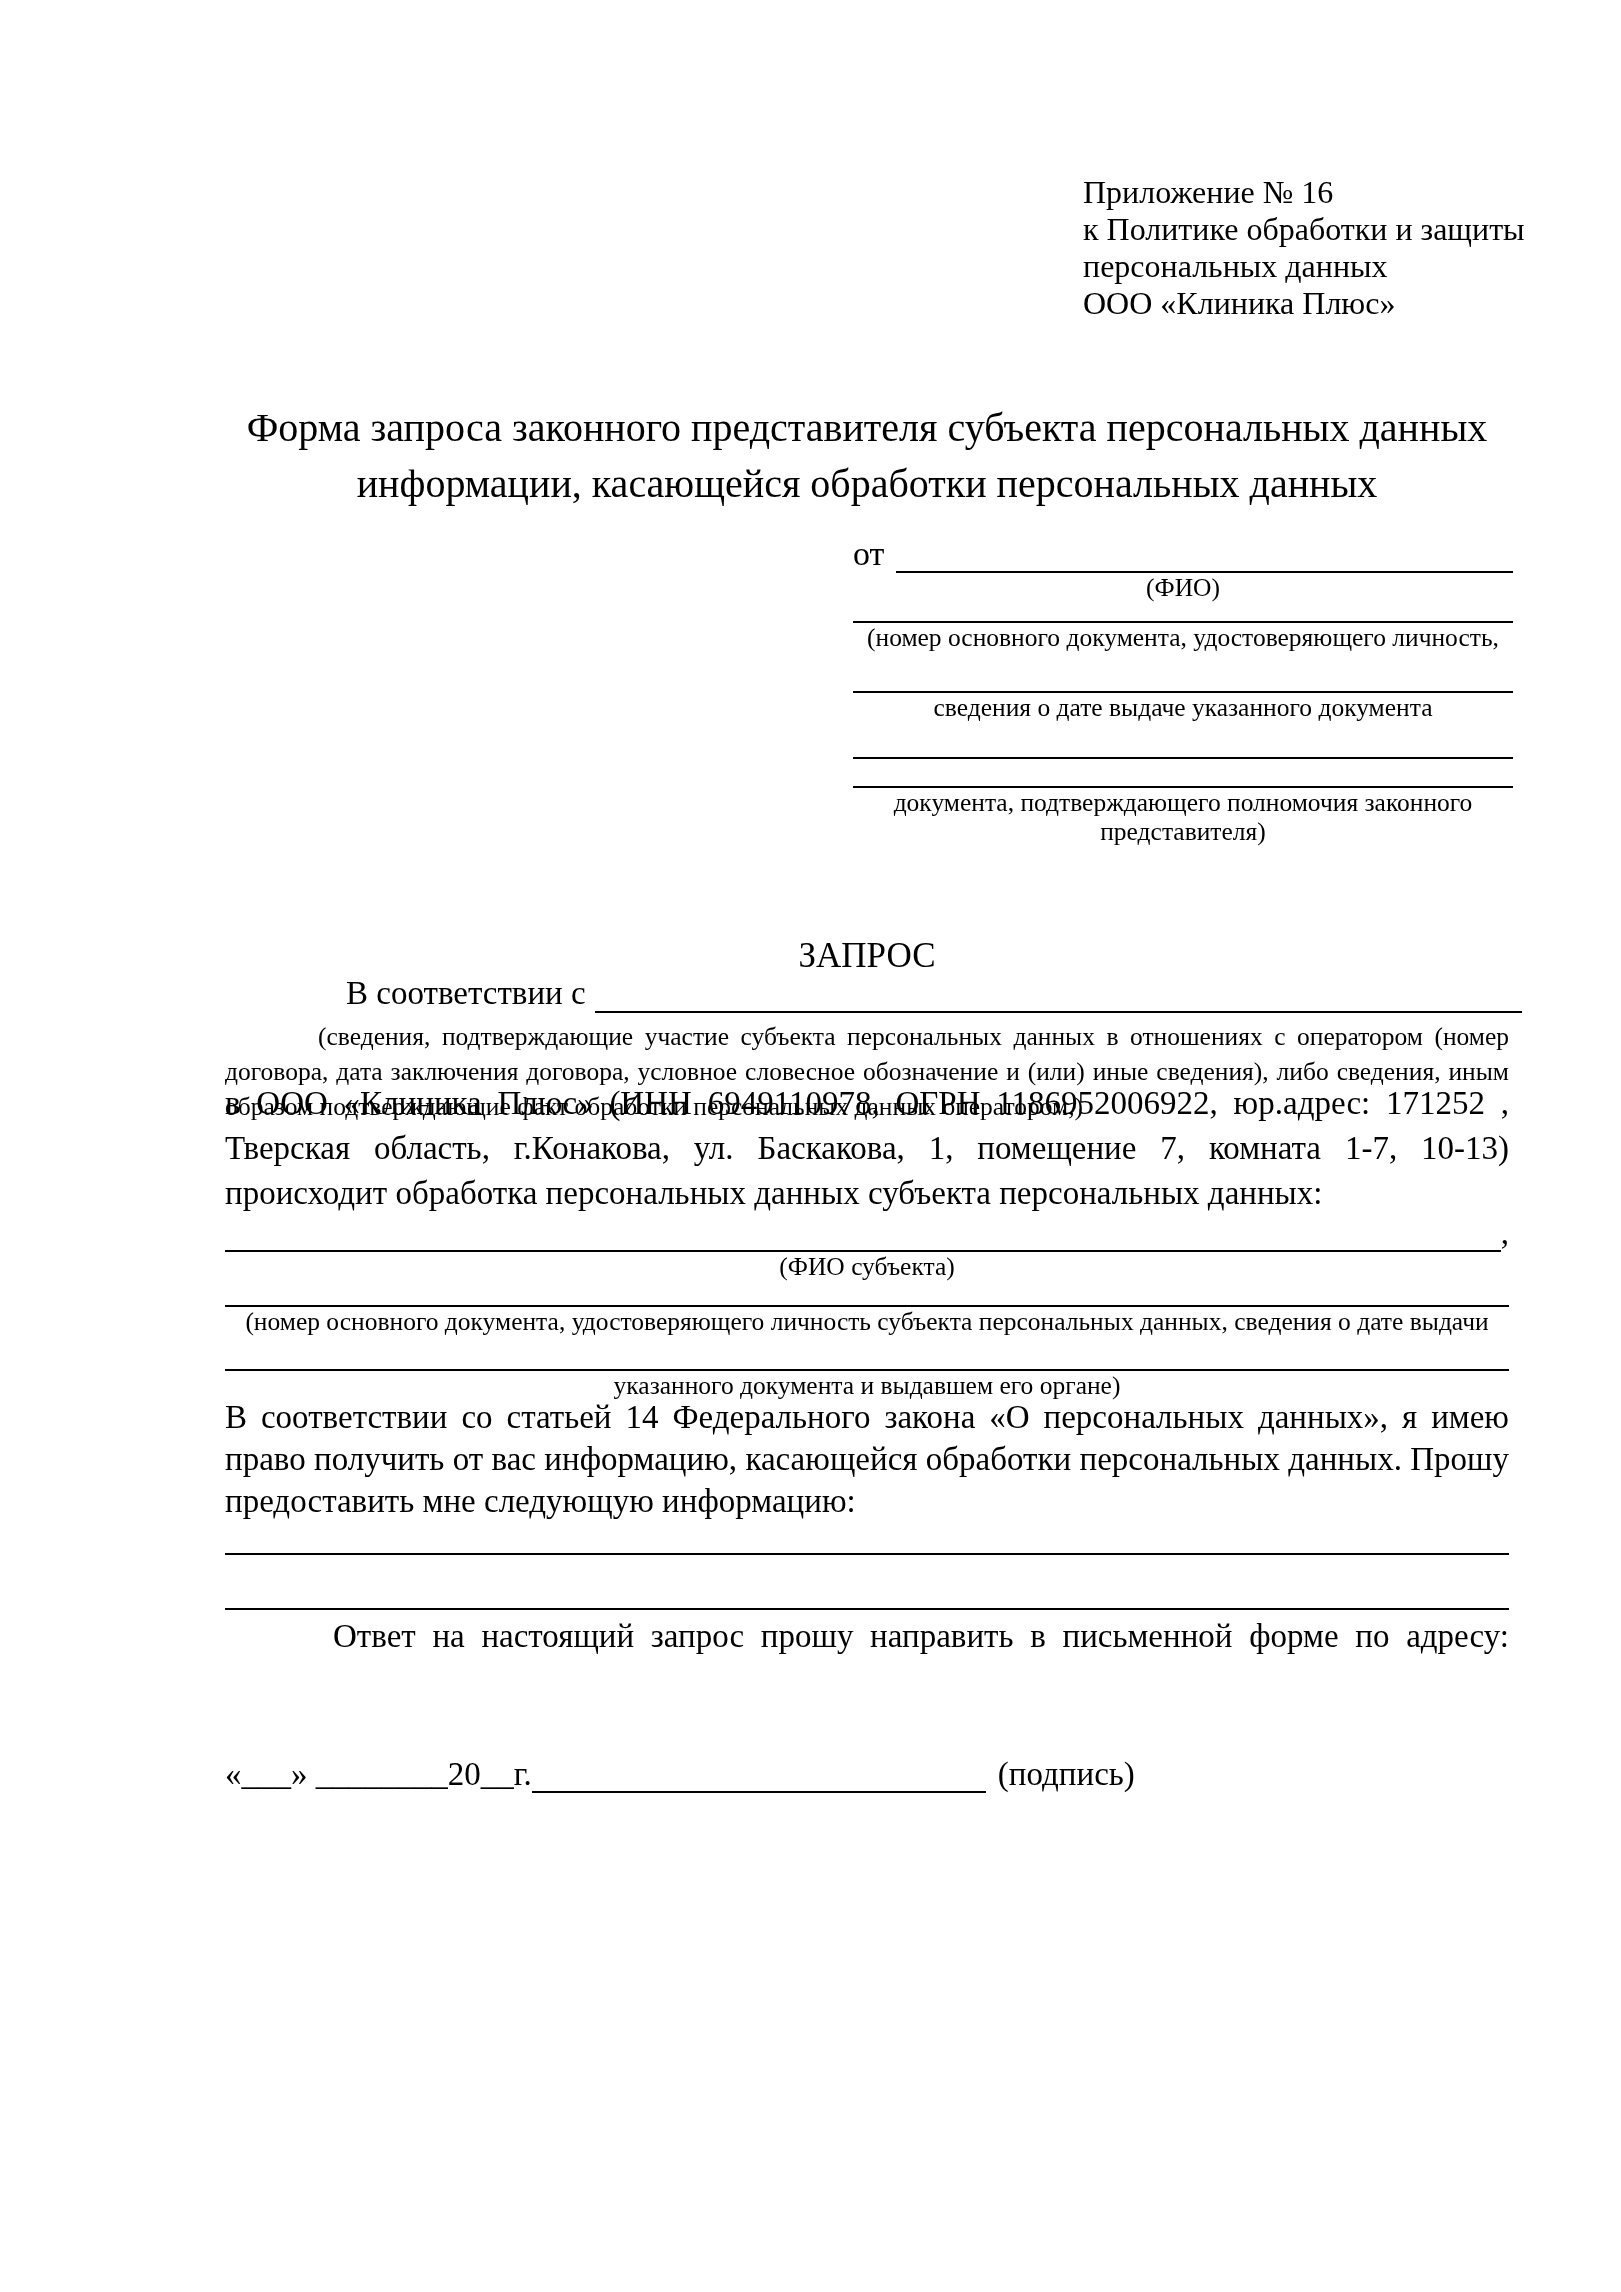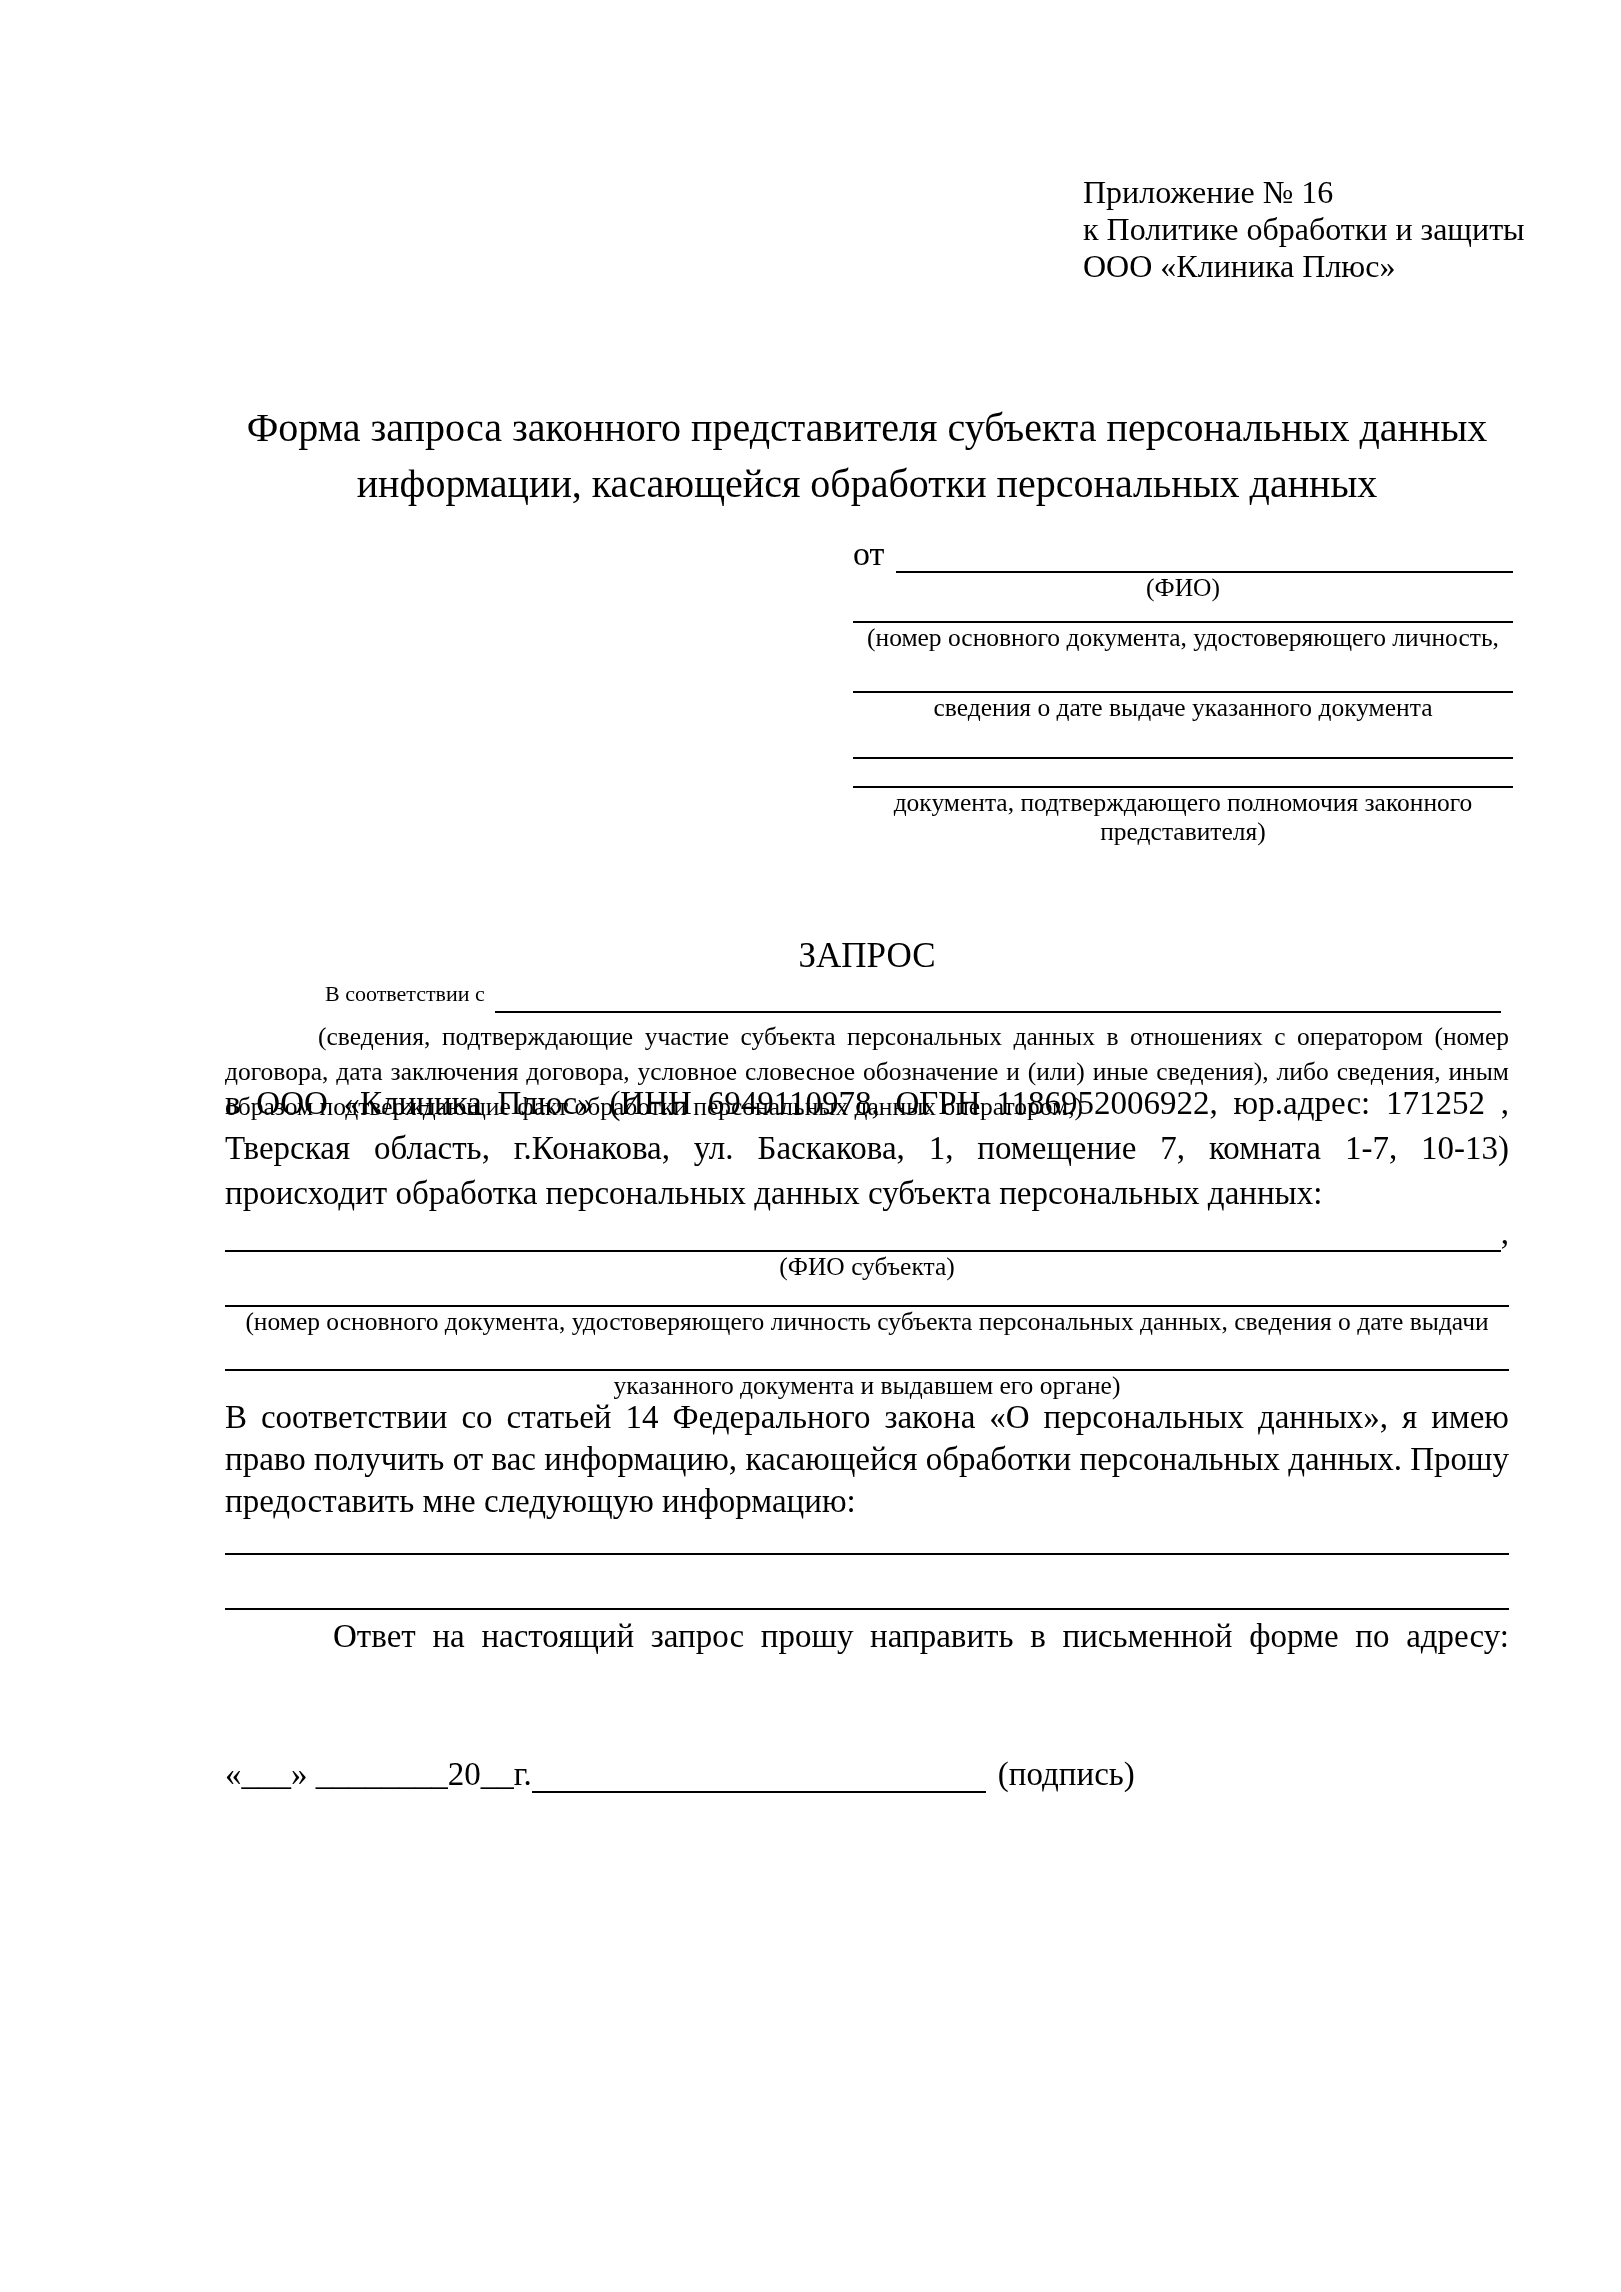--- a/index.html
+++ b/index.html
@@ -15,38 +15,39 @@
   .uline { border-bottom:2.9px solid #000; }
   .cap { font-size:25.5px; line-height:29px; text-align:center; }
   .body-text { font-size:33px; }
   .justify { text-align:justify; }
   .flex-row { display:flex; align-items:flex-end; }
 
   #header-right { left:1083px; top:174px; width:529px; font-size:32px; line-height:37px; }
   #doc-title { left:225px; top:400px; width:1284px; text-align:center; font-weight:normal; font-size:40px; line-height:56px; }
   #addressee { left:853px; top:526px; width:660px; font-size:34px; line-height:39px; }
   #request-heading { left:225px; top:936px; width:1284px; text-align:center; font-size:35px; }
-  #accord-row { left:217px; top:974px; width:1284px; font-size:22px; line-height:39px; }
+  #accord-row { left:238px; top:974px; width:1284px; font-size:33px; line-height:39px; }
   #accord-caption { left:225px; top:1019px; width:1284px; font-size:25.5px; line-height:35px; text-align:justify; text-indent:93px; }
   #operator-par { left:225px; top:1081px; width:1284px; line-height:45px; }
   #subject-fields { left:225px; top:1215px; width:1284px; }
   #law-par { left:225px; top:1396px; width:1284px; line-height:42px; }
   #blank-1 { left:225px; top:1552px; width:1284px; height:2.9px; }
   #blank-2 { left:225px; top:1607px; width:1284px; height:2.9px; }
   #answer-block { left:225px; top:1617px; width:1284px; font-size:33px; }
   #answer-line-1 { text-align:justify; text-align-last:justify; text-indent:108px; line-height:39px; }
   #answer-line-2 { margin-top:2px; }
   #date-sign-row { left:225px; top:1756px; width:1284px; font-size:33px; display:flex; justify-content:flex-start; align-items:flex-end; }
 </style>
 </head>
 <body>
 
 <div class="abs" id="header-right">
   <div>Приложение № 16</div>
   <div>к Политике обработки и защиты</div>
+  <div>персональных данных</div>
   <div>ООО «Клиника Плюс»</div>
 </div>
 
 <div class="abs" id="doc-title">Форма запроса законного представителя субъекта персональных данных информации, касающейся обработки персональных данных</div>
 
 <div class="abs" id="addressee">
   <div class="flex-row" style="margin-top:7.8px;">
     <span>от</span>
     <span class="uline" style="flex:1; margin-left:11.8px;"></span>
   </div>

